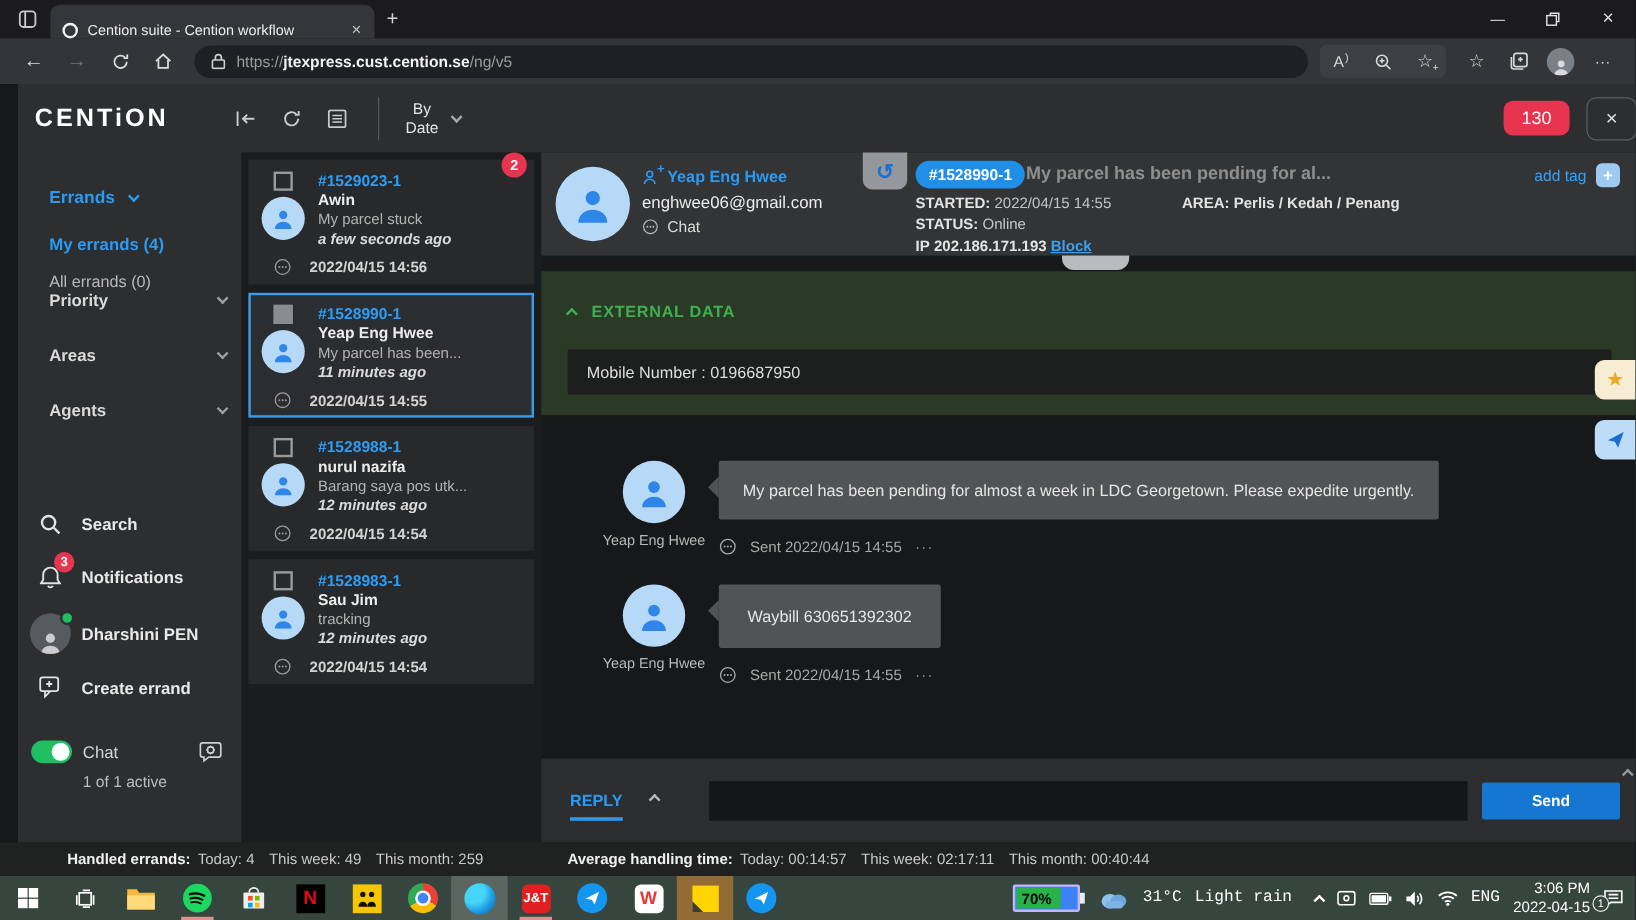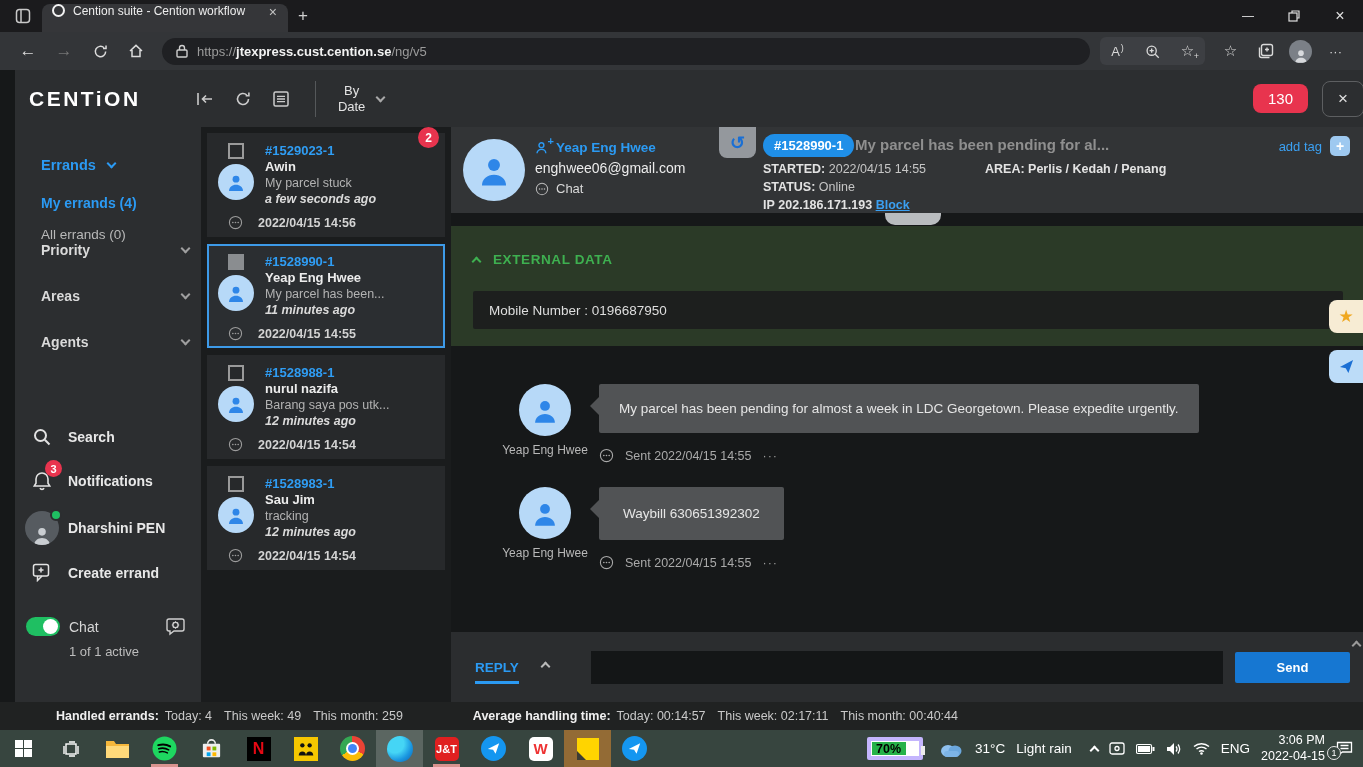--- a/index.html
+++ b/index.html
@@ -4,21 +4,21 @@
 <title>Cention suite - Cention workflow</title>
 <style>
   * { margin:0; padding:0; box-sizing:border-box; }
   html,body { width:1363px; height:767px; overflow:hidden; }
   body { font-family:"Liberation Sans", sans-serif; background:#161819; color:#ddd; position:relative; font-size:13px; }
   svg { display:block; }
 
   
   .titlebar { height:32px; background:#1b1b1d; display:flex; align-items:stretch; }
   .tab-actions { width:30px; height:26px; margin:3px 4px 0 8px; border-radius:6px; display:flex; align-items:center; justify-content:center; color:#c9c9c9; }
-  .tab { width:246px; background:#353639; margin-top:4px; border-radius:8px 8px 0 0; display:flex; align-items:flex-start; gap:8px; padding:0 8px 0 10px; font-size:12px; color:#ededed; }
+  .tab { width:270px; background:#353639; margin-top:4px; border-radius:8px 8px 0 0; display:flex; align-items:flex-end; gap:8px; padding:0 8px 0 10px; font-size:12px; color:#ededed; }
   .favicon { width:13px; height:13px; border:2.5px solid #f2f2f2; border-radius:50%; flex-shrink:0; }
   .tab-title { white-space:nowrap; overflow:hidden; text-overflow:ellipsis; flex:1; }
   .tab-close { color:#c3c3c3; font-size:14px; padding:0 3px; }
   .newtab { width:30px; display:flex; align-items:center; justify-content:center; color:#cfcfcf; font-size:17px; }
   .win-controls { margin-left:auto; display:flex; }
   .win-btn { width:46px; display:flex; align-items:center; justify-content:center; color:#e0e0e0; font-size:12px; }
 
   
   .toolbar { height:38px; background:#333538; display:flex; align-items:center; padding:0 10px; }
   .nav-btn { width:36px; height:30px; display:flex; align-items:center; justify-content:center; color:#dcdcdc; font-size:17px; border-radius:4px; }
@@ -157,25 +157,25 @@
   .jnt { background:#e02020; border-radius:5px; color:#fff; font-weight:700; font-size:11px; }
   .wps { background:#fff; border-radius:5px; color:#e33; font-weight:700; font-size:15px; }
   .chrome { width:25px; height:25px; border-radius:50%; background:conic-gradient(#ea4335 0 33%, #fbbc05 0 66%, #34a853 0 100%); position:relative; }
   .chrome::before { content:''; position:absolute; inset:6px; background:#fff; border-radius:50%; }
   .chrome::after { content:''; position:absolute; inset:8px; background:#4285f4; border-radius:50%; }
   .edge-ball { width:26px; height:26px; border-radius:50%; background:radial-gradient(circle at 30% 30%, #45d5f5 0 35%, #1a96e0 65%, #0b5fae); }
   .bird { width:25px; height:25px; border-radius:50%; background:#1496f0; display:flex; align-items:center; justify-content:center; }
   .note-icon { width:22px; height:22px; background:#ffd400; position:relative; }
   .note-icon::after { content:''; position:absolute; left:0; bottom:0; border-style:solid; border-width:9px 0 0 9px; border-color:transparent transparent transparent #3c3c34; }
   .tb-tray { margin-left:auto; display:flex; align-items:center; gap:11px; padding-right:10px; color:#fff; }
-  .batt-widget { width:56px; height:23px; background:#ffffff; border:4px solid #c4b5fd; border-radius:2px; position:relative; display:flex; align-items:center; margin-right:4px; }
+  .batt-widget { width:56px; height:23px; background:#3b82f6; border:2px solid #c4b5fd; border-radius:2px; position:relative; display:flex; align-items:center; margin-right:4px; }
   .batt-fill { position:absolute; left:1px; top:1px; bottom:1px; background:#27b24a; }
   .batt-label { position:relative; z-index:2; color:#000; font-weight:700; font-size:12.5px; padding-left:5px; background:transparent; }
   .batt-nub { position:absolute; right:-6px; top:5px; width:4px; height:9px; background:#ececec; }
-  .tray-text { font-size:13.5px; }
+  .tray-text { font-size:13.5px;font-family:Liberation Mono, monospace; }
   .tray-clock { text-align:right; font-size:12.5px; line-height:1.25; }
   .notif-icon { position:relative; }
   .notif-count { position:absolute; left:-9px; bottom:-4px; width:14px; height:14px; border-radius:50%; background:#37453f; border:1.5px solid #e8e8e8; color:#fff; font-size:9px; display:flex; align-items:center; justify-content:center; }
 </style>
 </head>
 <body>
 
 <div class="titlebar">
   <div class="tab-actions">
     <svg width="16" height="16" viewBox="0 0 16 16">

